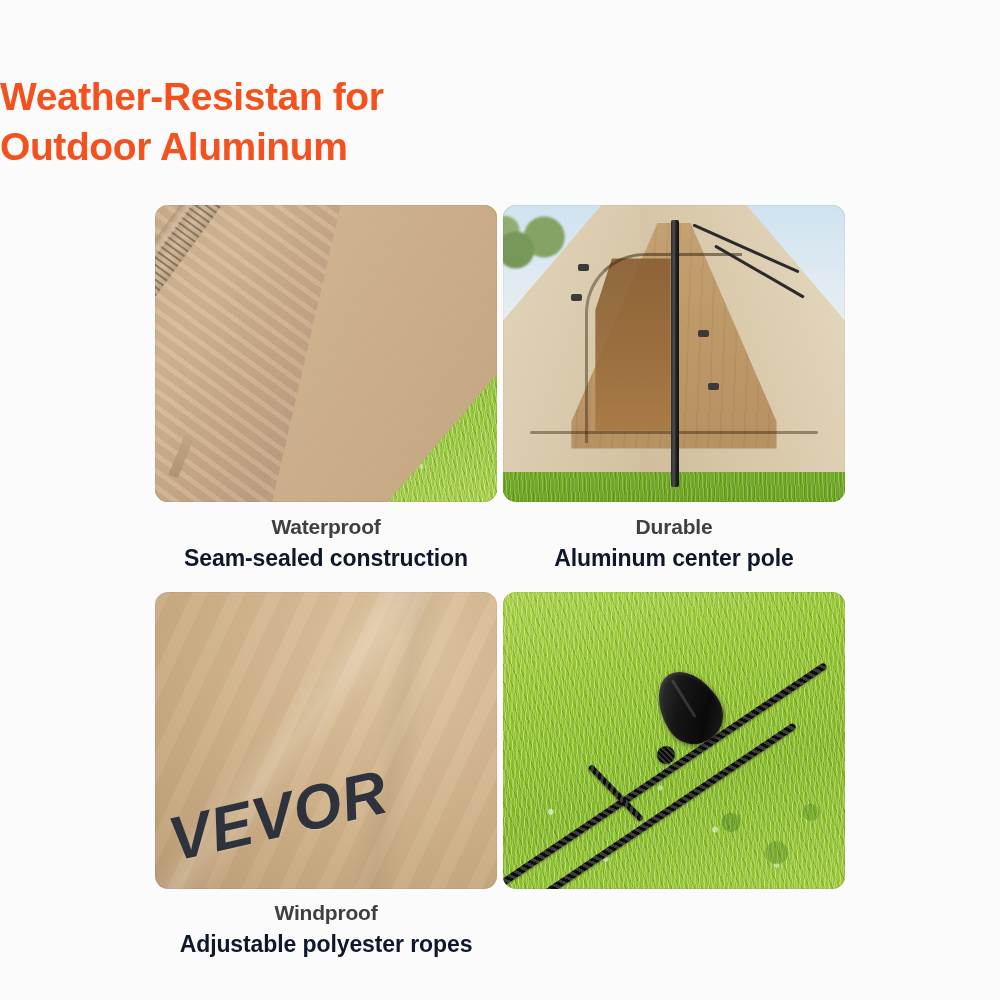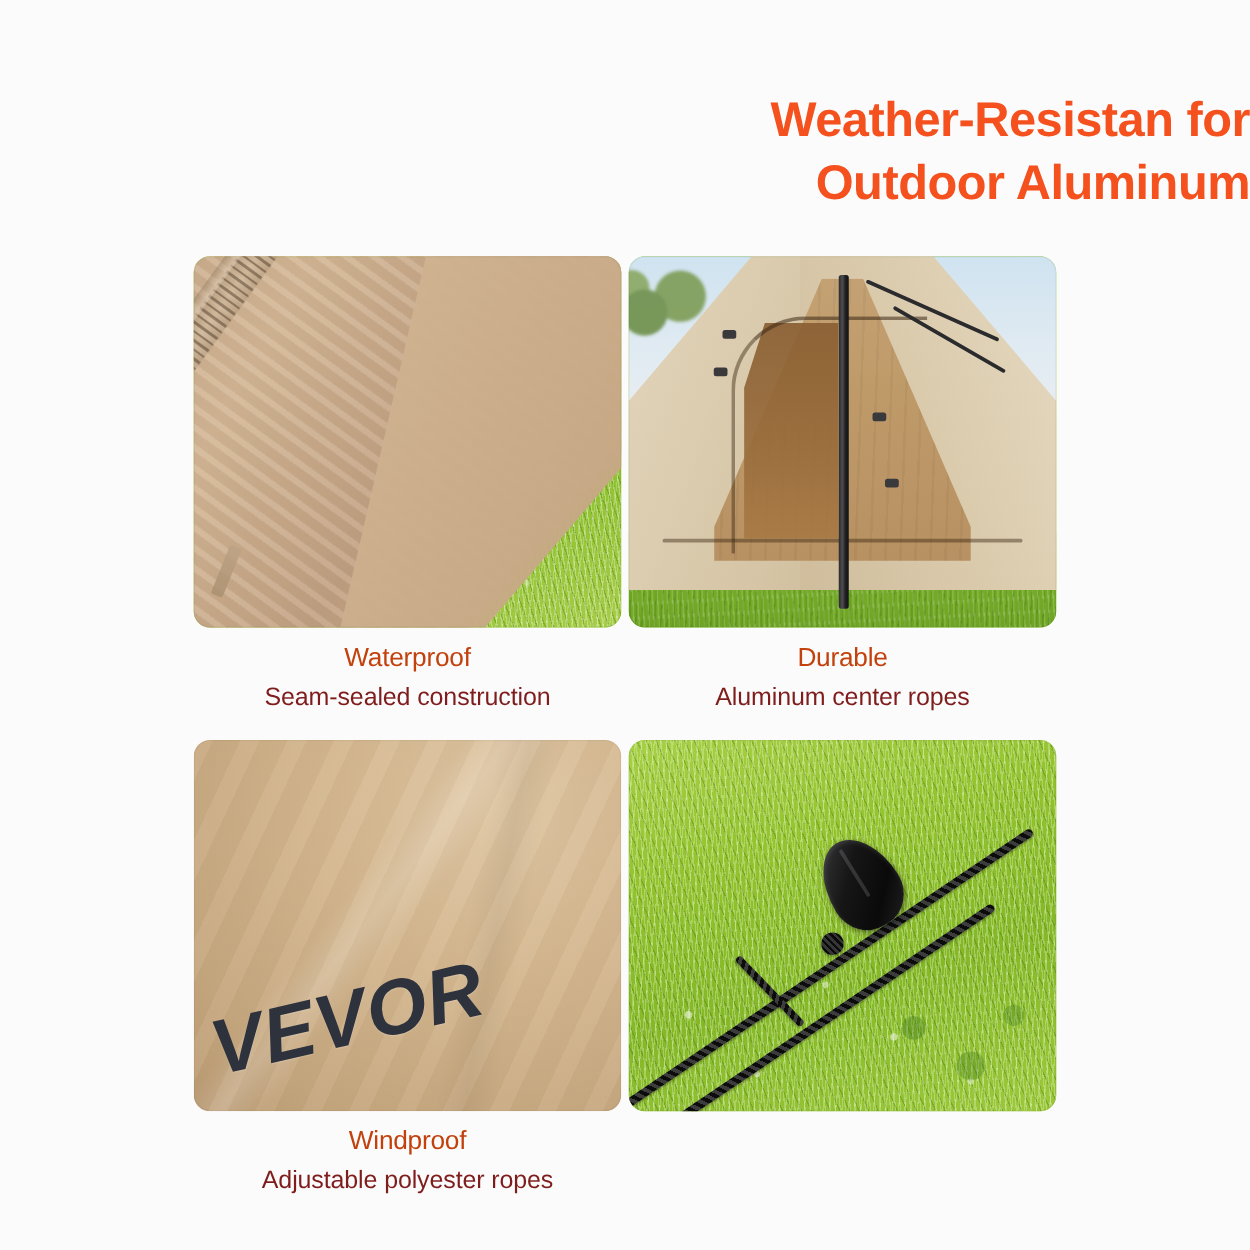--- a/index.html
+++ b/index.html
@@ -9,21 +9,21 @@
     background:#fbfbfb;
     font-family:"Liberation Sans", sans-serif;
     overflow:hidden;
   }
 
   .page { position:relative; width:1000px; height:1000px; background:#fbfbfb; }
 
   
   .heading {
     position:absolute; left:0; top:72px; width:1000px;
-    text-align:right;
+    text-align:left;
     color:#f4511e;
     font-size:39px;
     font-weight:bold;
     line-height:50px;
     letter-spacing:-0.4px;
   }
   .heading .ln { display:block; }
 
   
   .grid {
@@ -38,30 +38,30 @@
   .panel {
     position:relative;
     width:342px; height:297px;
     border-radius:13px;
     overflow:hidden;
     background:#ddd;
   }
 
   .caption { text-align:center; padding-top:12px; }
   .cap-title {
-    color:#c2410c;
+    color:#404040;
     font-size:21px;
-    font-weight:normal;
+    font-weight:bold;
     line-height:26px;
     letter-spacing:-0.2px;
   }
   .cap-sub {
-    color:#7f1d1d;
-    font-size:20px;
-    font-weight:400;
+    color:#0f172a;
+    font-size:23px;
+    font-weight:700;
     line-height:26px;
     padding-top:5px;
     letter-spacing:-0.1px;
   }
 
   
   .p-seam { background:#9ec93a; }
   .p-seam .grass {
     position:absolute; inset:0;
     background:
@@ -363,21 +363,21 @@
       <div class="pole"></div>
       <div class="soft"></div>
     </div>
 
     <div class="caption">
       <div class="cap-title">Waterproof</div>
       <div class="cap-sub">Seam-sealed construction</div>
     </div>
     <div class="caption">
       <div class="cap-title">Durable</div>
-      <div class="cap-sub">Aluminum center ropes</div>
+      <div class="cap-sub">Aluminum center pole</div>
     </div>
 
     <div class="panel p-vevor">
       <div class="crease"></div>
       <div class="logo">VEVOR</div>
       <div class="soft"></div>
     </div>
 
     <div class="panel p-rope">
       <div class="lawn"></div>

